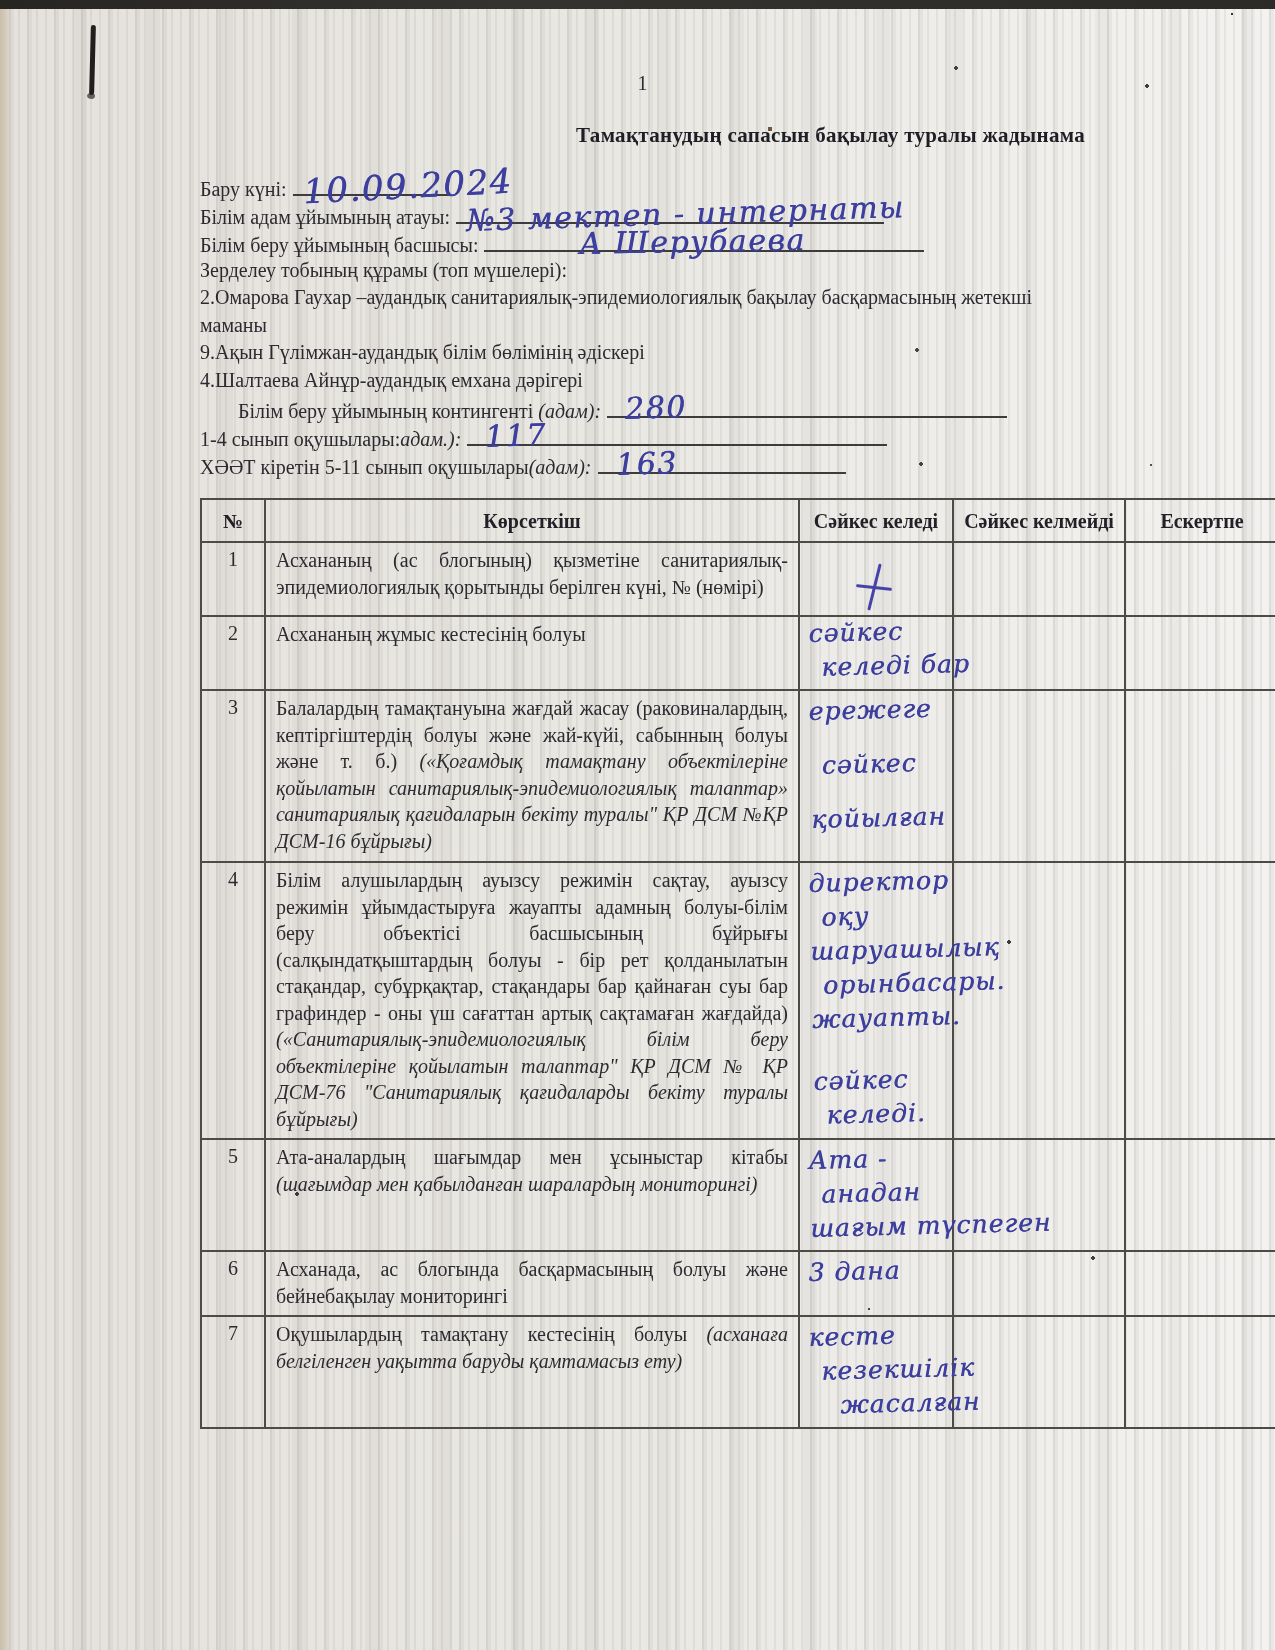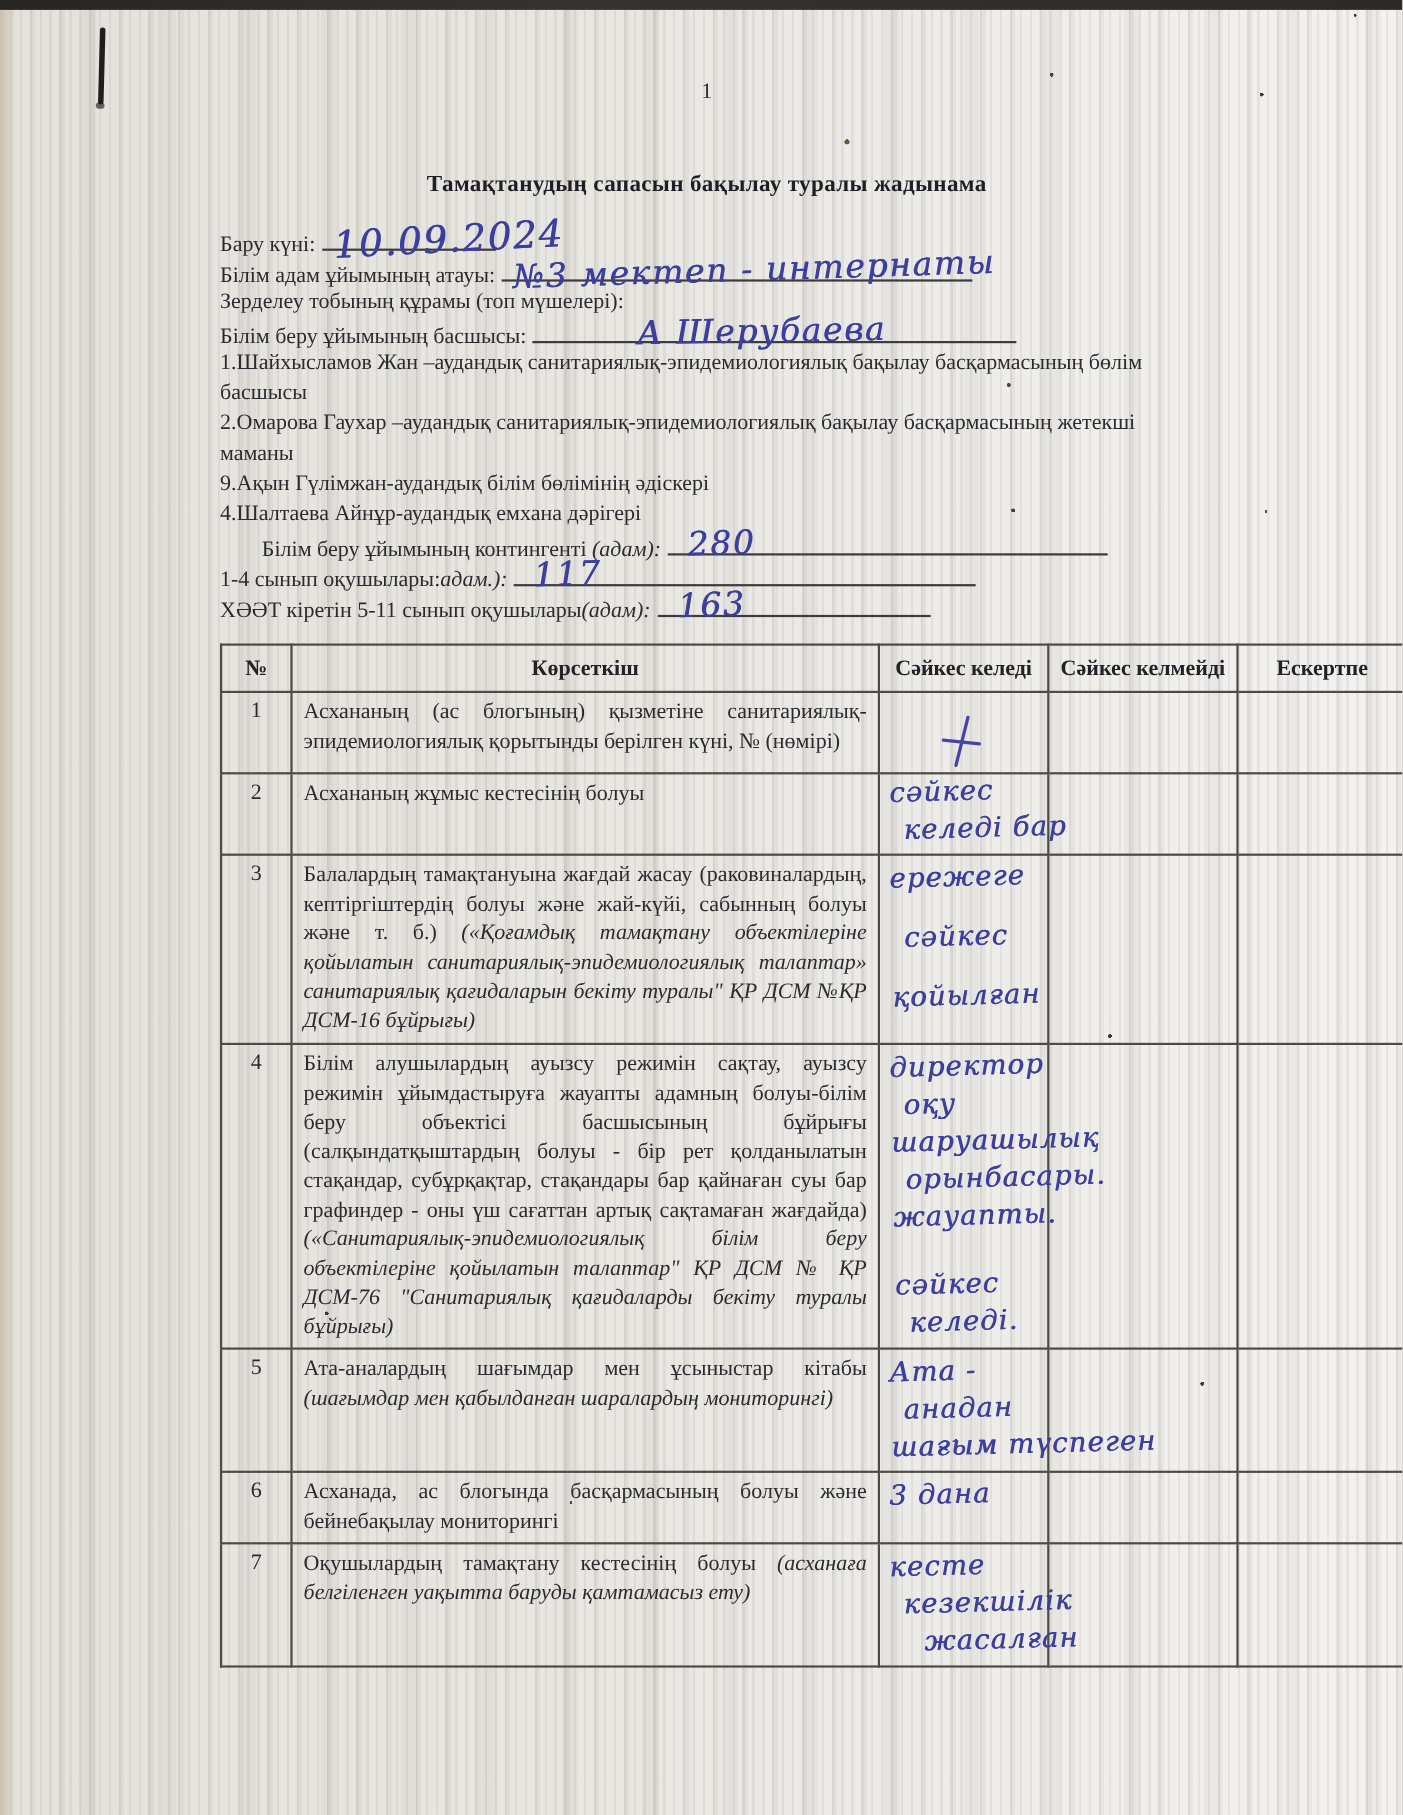--- a/index.html
+++ b/index.html
@@ -26,21 +26,21 @@
     radial-gradient(circle 3px at 921px 464px, #45423c 55%, transparent 62%),
     radial-gradient(circle 2px at 1151px 465px, #55524c 55%, transparent 65%),
     radial-gradient(circle 3px at 1009px 942px, #3c3934 55%, transparent 62%),
     radial-gradient(circle 2px at 869px 1309px, #4a473f 55%, transparent 65%),
     radial-gradient(circle 3px at 1093px 1258px, #413e38 55%, transparent 62%),
     radial-gradient(circle 2px at 519px 1366px, #4a463f 55%, transparent 65%),
     radial-gradient(circle 3px at 297px 1194px, #3b3833 55%, transparent 62%),
     radial-gradient(circle 2px at 1232px 14px, #35322e 55%, transparent 65%);}
   .content{position:absolute;left:200px;top:72px;width:1015px;}
   .page-num{width:885px;text-align:center;font-size:20px;}
-  .doc-title{width:885px;margin-top:60px;text-align:center;font-size:21px;font-weight:bold;color:#1f1e24;letter-spacing:0.3px;}
+  .doc-title{width:885px;margin-top:28px;text-align:right;font-size:21px;font-weight:bold;color:#1f1e24;letter-spacing:0.3px;}
   .fields{margin-top:24px;font-size:20px;}
   .line{height:28px;line-height:28px;white-space:nowrap;}
   .member{width:890px;line-height:27.5px;white-space:normal;}
   .itl{font-style:italic;}
   .indent{padding-left:38px;}
   .fill{display:inline-block;position:relative;border-bottom:2px solid #3d3b3b;height:22px;vertical-align:baseline;margin-left:6px;}
   .w-date{width:158px;}
   .w-org{width:428px;}
   .w-head{width:440px;}
   .w-cont{width:400px;}
@@ -86,27 +86,26 @@
     <div class="page-num">1</div>
     <div class="doc-title">Тамақтанудың сапасын бақылау туралы жадынама</div>
 
     <div class="fields">
       <div class="line">
         <span>Бару күні:</span><span class="fill w-date"><span class="hw hw-date">10.09.2024</span></span>
       </div>
       <div class="line">
         <span>Білім адам ұйымының атауы:</span><span class="fill w-org"><span class="hw hw-org">№3 мектеп - интернаты</span></span>
       </div>
+      <div class="line">
+        <span>Білім беру ұйымының басшысы:</span><span class="fill w-head"><span class="hw hw-head">А Шерубаева</span></span>
+      </div>
       <div class="line">Зерделеу тобының құрамы (топ мүшелері):</div>
-      <div class="line">
-        <span>Білім беру ұйымының басшысы:</span><span class="fill w-head"><span class="hw hw-head">А Шерубаева</span></span>
-      </div>
 
       <div>
-          <div class="member">1.Шайхысламов Жан –аудандық санитариялық-эпидемиологиялық бақылау басқармасының бөлім басшысы</div>
           <div class="member">2.Омарова Гаухар –аудандық санитариялық-эпидемиологиялық бақылау басқармасының жетекші маманы</div>
           <div class="member">9.Ақын Гүлімжан-аудандық білім бөлімінің әдіскері</div>
           <div class="member">4.Шалтаева Айнұр-аудандық емхана дәрігері</div>
         </div>
 
       <div class="line indent">
         <span>Білім беру ұйымының контингенті </span><span class="itl">(адам):</span><span class="fill w-cont"><span class="hw hw-num">280</span></span>
       </div>
       <div class="line">
         <span>1-4 сынып оқушылары:</span><span class="itl">адам.):</span><span class="fill w-g14"><span class="hw hw-num">117</span></span>

